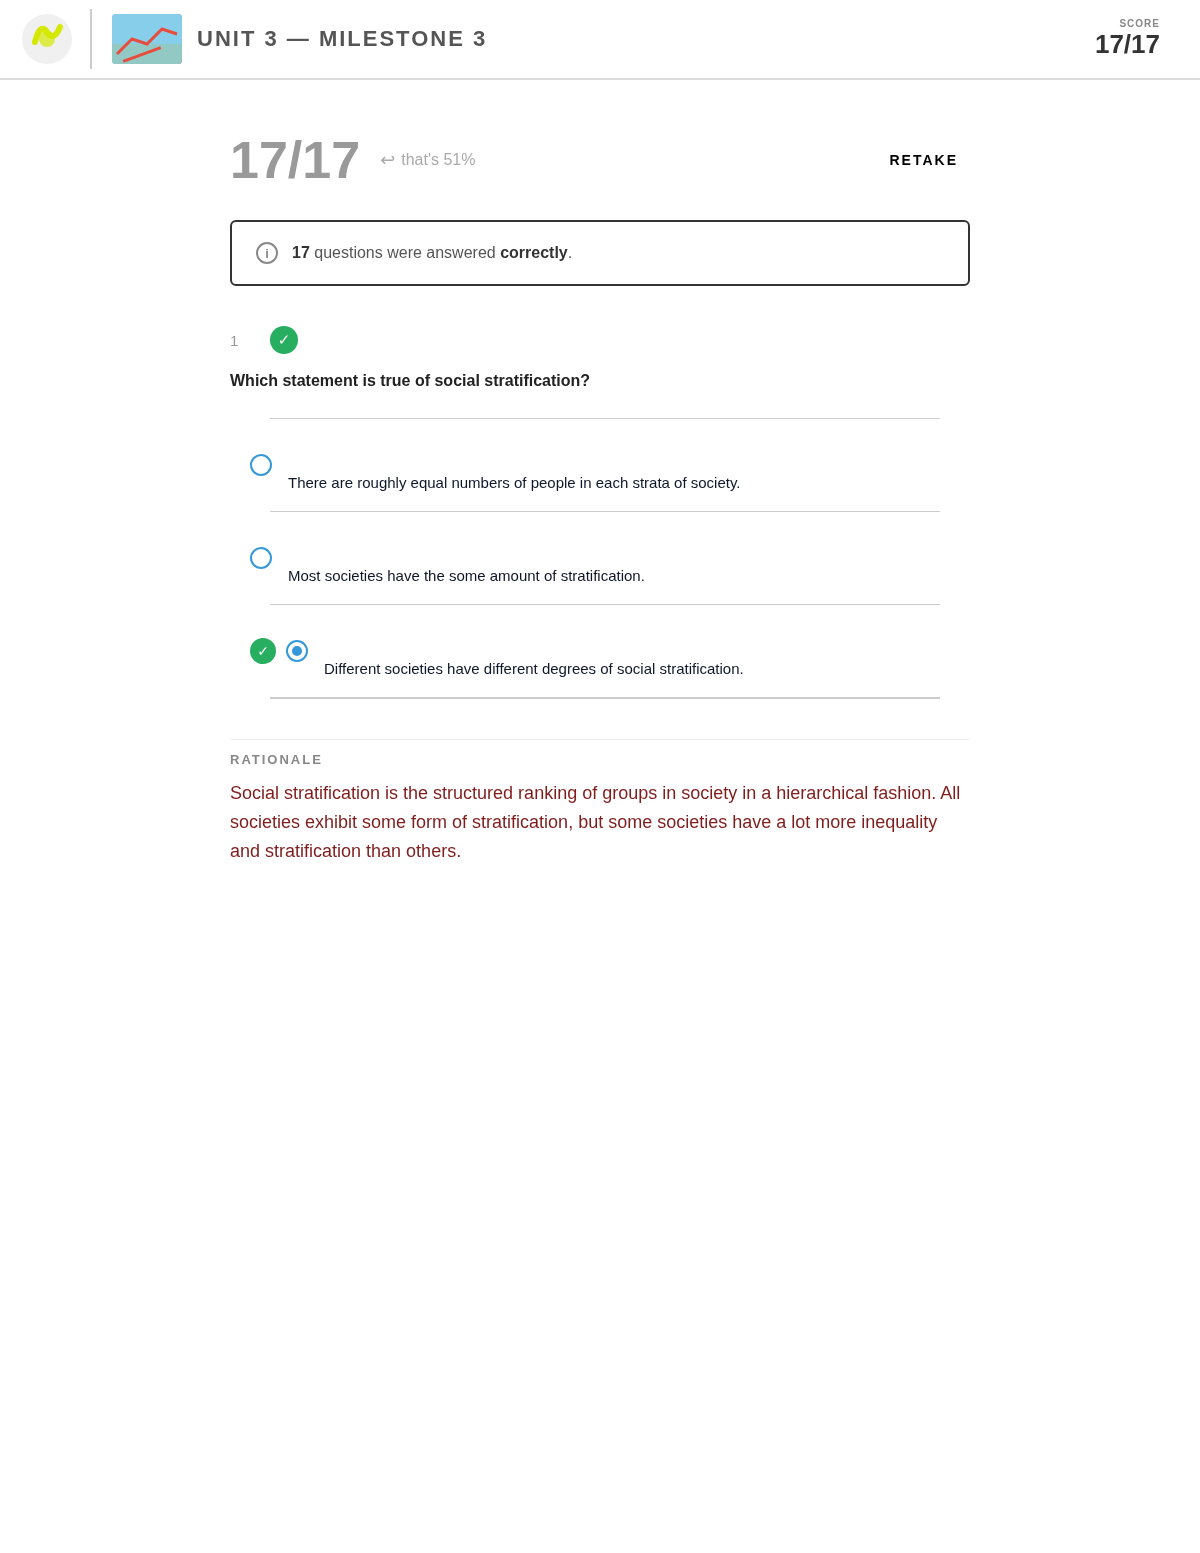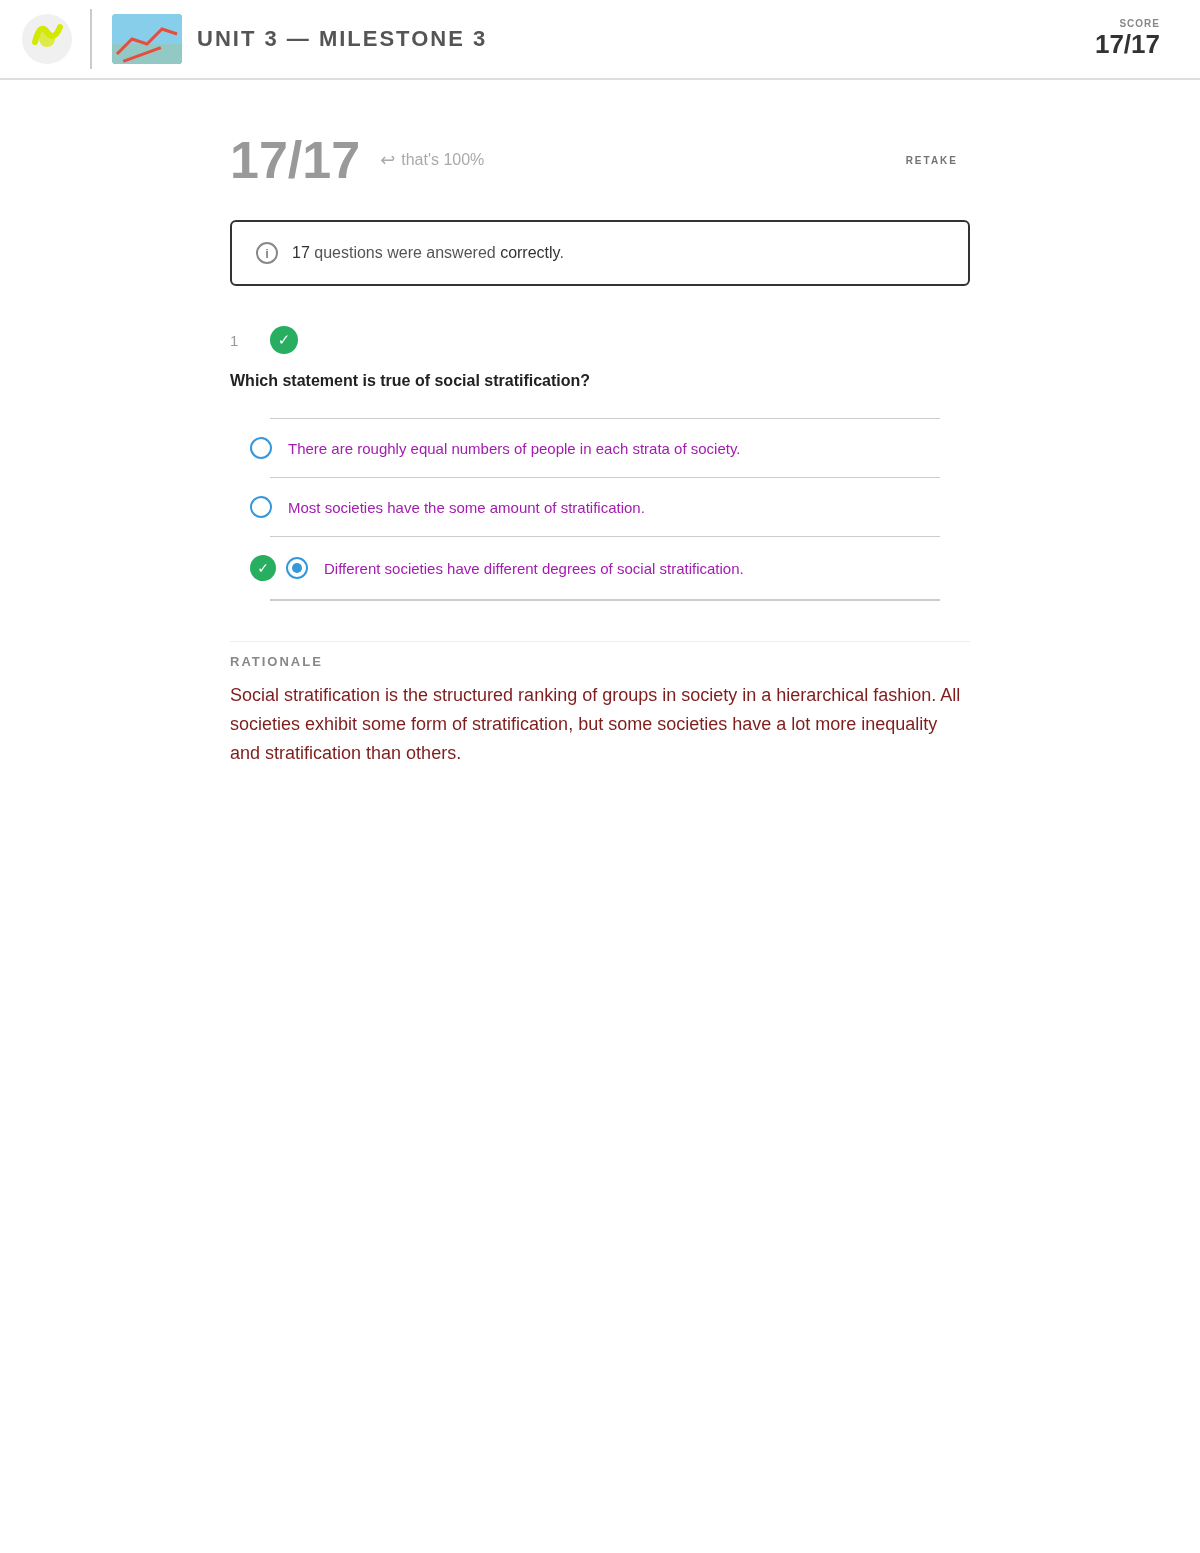--- a/index.html
+++ b/index.html
@@ -102,24 +102,24 @@
       color: #aaa;
       font-size: 16px;
       flex: 1;
     }
     .score-tag-icon {
       margin-right: 6px;
       font-size: 18px;
       color: #aaa;
     }
     .retake-btn {
-      font-size: 10px;
+      font-size: 14px;
       font-weight: 700;
       letter-spacing: 2px;
-      color: #737373;
+      color: #000000;
       text-transform: uppercase;
       cursor: pointer;
       border: none;
       background: none;
       padding: 6px 12px;
     }
 
     
     .info-box {
       border: 2px solid #333;
@@ -139,21 +139,21 @@
       display: flex;
       align-items: center;
       justify-content: center;
       font-size: 13px;
       font-weight: 700;
       color: #888;
       margin-right: 14px;
       flex-shrink: 0;
     }
     .info-box-text strong {
-      font-weight: 400;
+      font-weight: 700;
       color: #333;
       margin-top: 28px;
     }
 
     
     .question-header {
       display: flex;
       align-items: center;
       margin-bottom: 18px;
     }
@@ -230,22 +230,23 @@
     .option-radio-placeholder {
       width: 22px;
       height: 22px;
       border: 2px solid #3498db;
       border-radius: 50%;
       margin-right: 16px;
       flex-shrink: 0;
     }
     .option-text {
       font-size: 15px;
-      color: #a21caf;
+      color: #0f172a;
       line-height: 1.4;
+      margin-top: 35px;
     }
 
     
     .rationale-section {
       margin-top: 40px;
       border-top: 1px solid #eee;
       padding-top: 12px;
     }
     .rationale-title {
       font-size: 13px;
@@ -291,21 +292,21 @@
     <div class="header-score-value">17/17</div>
   </div>
 </header>
 
 <main class="main">
 
   <div class="score-row">
     <div class="score-big">17/17</div>
     <div class="score-tag">
       <span class="score-tag-icon">↩</span>
-      <span>that's 100%</span>
+      <span>that's 51%</span>
     </div>
     <button class="retake-btn">RETAKE</button>
   </div>
 
   <div class="info-box">
     <div class="info-icon">i</div>
     <div class="info-box-text">
       <strong>17</strong><span> questions were answered </span><strong>correctly</strong><span>.</span>
     </div>
   </div>

